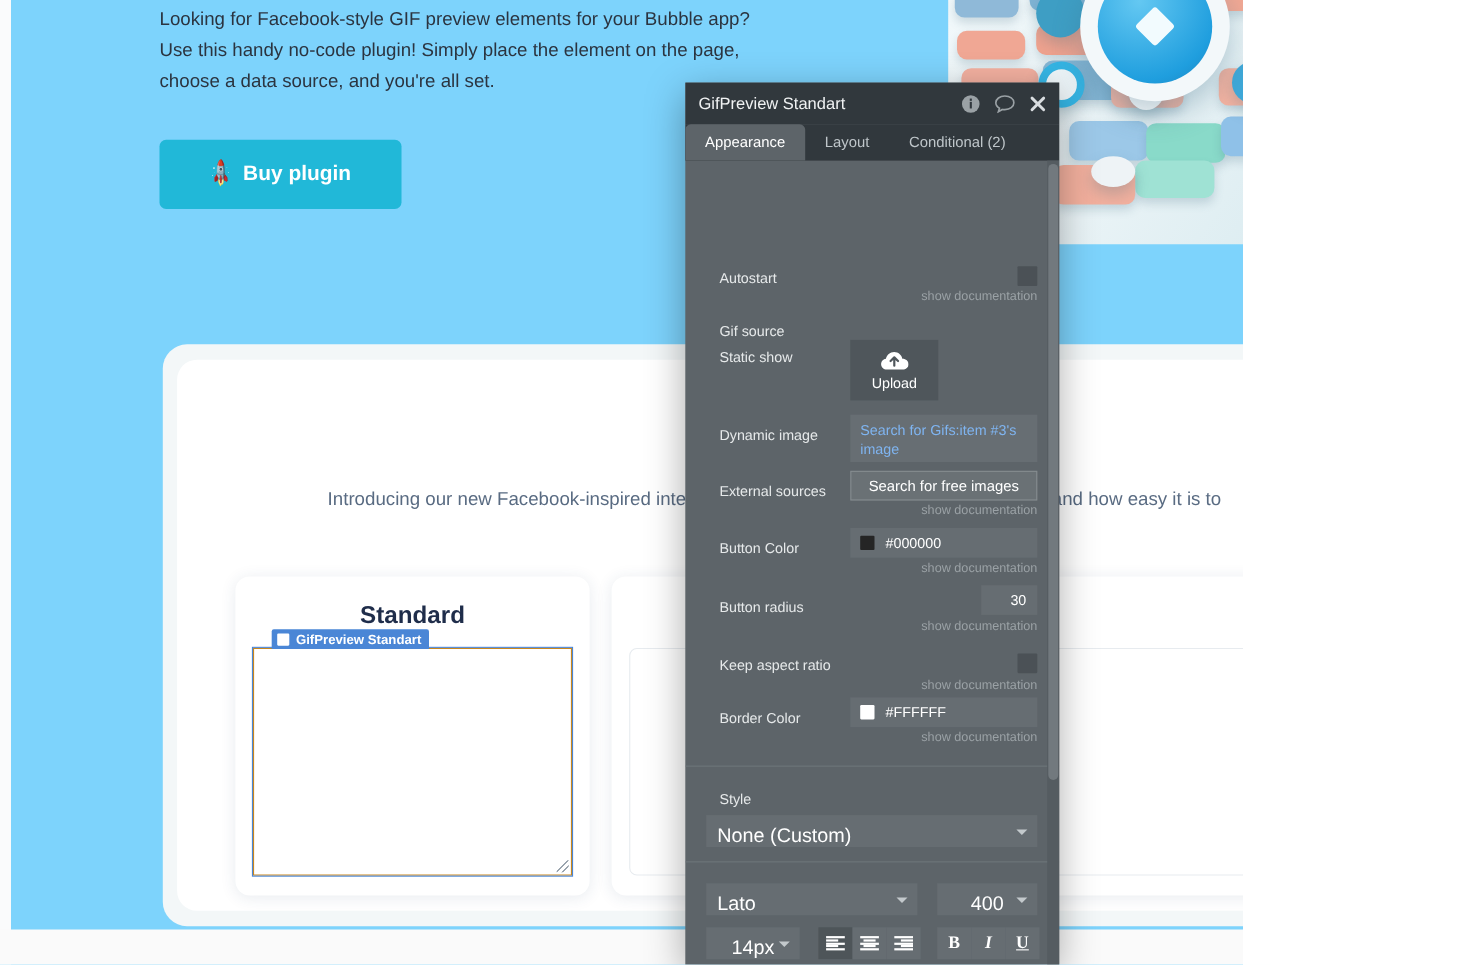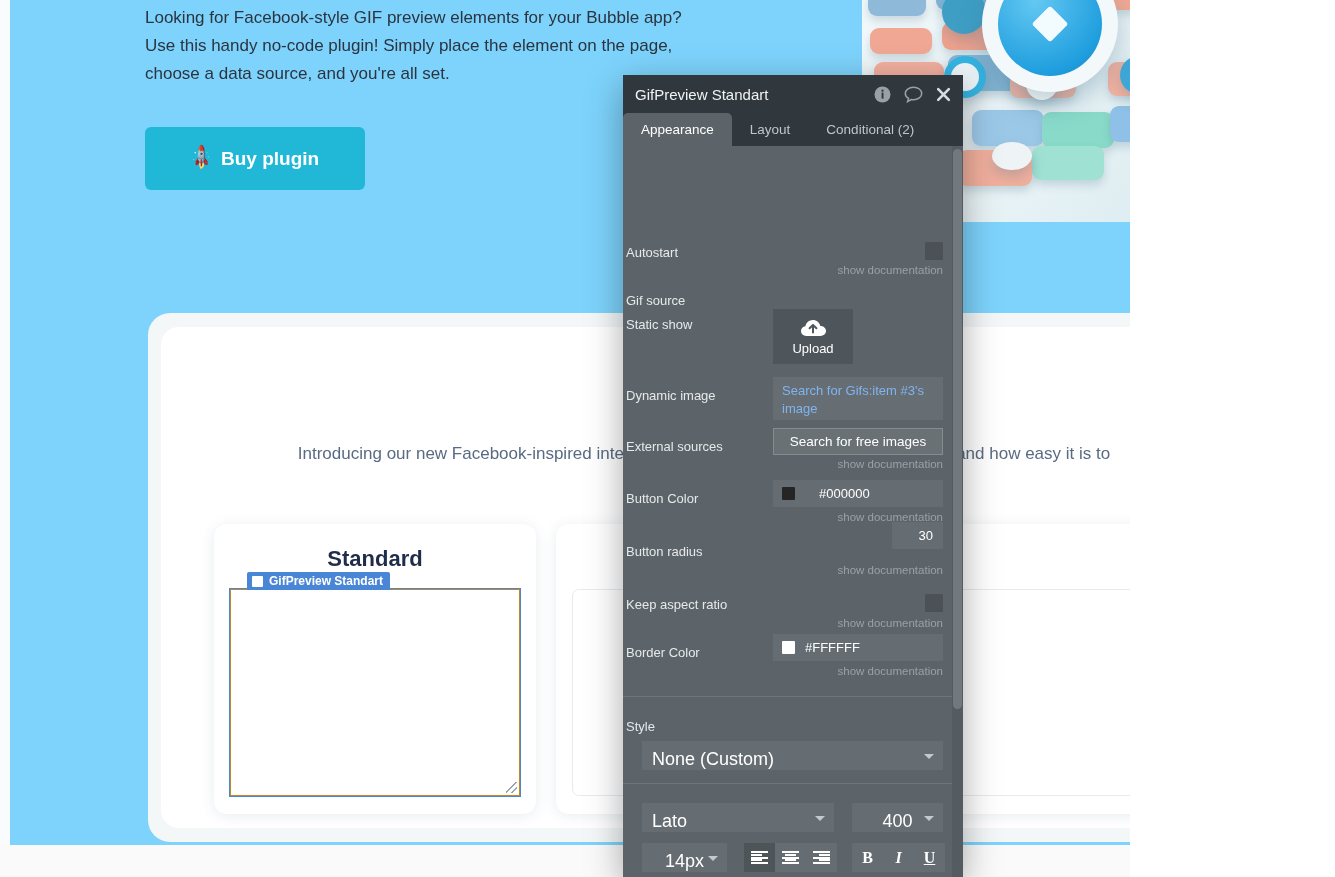--- a/index.html
+++ b/index.html
@@ -157,21 +157,21 @@
   }
   .tab.active{
     background:#5d6469; color:#ffffff; border-radius:5px 5px 0 0;
   }
 
   .panel-body{
     position:absolute; left:0; top:71px; width:340px; height:731px;
     overflow:hidden;
   }
   .lbl{
-    position:absolute; left:3px; color:#e6e9ea; font-size:13px; white-space:nowrap;
+    position:absolute; left:31px; color:#e6e9ea; font-size:13px; white-space:nowrap;
   }
   .hint{
     position:absolute; right:20px; color:#9aa1a5; font-size:11.5px; white-space:nowrap;
   }
   .chk{
     position:absolute; width:18px; height:18px; background:#4b5156; border-radius:1px; cursor:pointer;
   }
   .field{
     position:absolute; background:#666d72; color:#ffffff;
     display:flex; align-items:center; font-size:13px;
@@ -356,28 +356,28 @@
       </div>
 
       <div class="lbl" style="top:242px;">Dynamic image</div>
       <div class="dyn-field" style="left:150px; top:231px; width:170px; height:43px;">Search for Gifs:item #3's image</div>
 
       <div class="lbl" style="top:293px;">External sources</div>
       <div class="btn-lite" style="left:150px; top:282px; width:170px; height:27px;">Search for free images</div>
       <div class="hint" style="top:312px;">show documentation</div>
 
       <div class="lbl" style="top:345px;">Button Color</div>
-      <div class="field" style="left:150px; top:334px; width:170px; height:27px; padding:0 9px; gap:24px;">
+      <div class="field" style="left:150px; top:334px; width:170px; height:27px; padding:0 9px; gap:10px;">
         <span class="swatch" style="background:#252525;"></span>
         <span>#000000</span>
       </div>
       <div class="hint" style="top:365px;">show documentation</div>
 
       <div class="lbl" style="top:398px;">Button radius</div>
-      <div class="field" style="left:269px; top:376px; width:51px; height:27px; justify-content:flex-end; padding-right:10px;">30</div>
+      <div class="field" style="left:269px; top:386px; width:51px; height:27px; justify-content:flex-end; padding-right:10px;">30</div>
       <div class="hint" style="top:418px;">show documentation</div>
 
       <div class="lbl" style="top:451px;">Keep aspect ratio</div>
       <div class="chk" style="right:20px; top:448px;"></div>
       <div class="hint" style="top:471px;">show documentation</div>
 
       <div class="lbl" style="top:499px;">Border Color</div>
       <div class="field" style="left:150px; top:488px; width:170px; height:27px; padding:0 9px; gap:10px;">
         <span class="swatch" style="background:#ffffff;"></span>
         <span>#FFFFFF</span>

